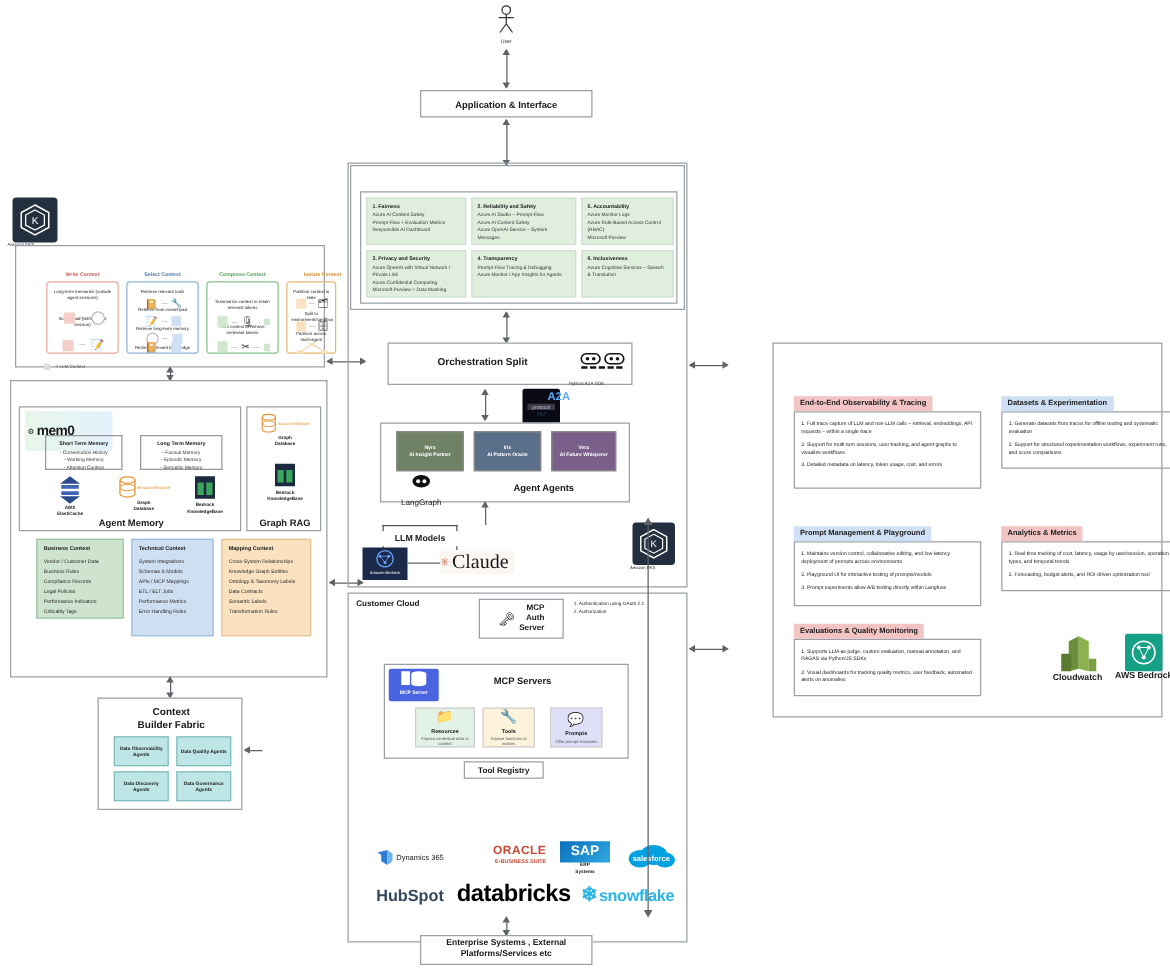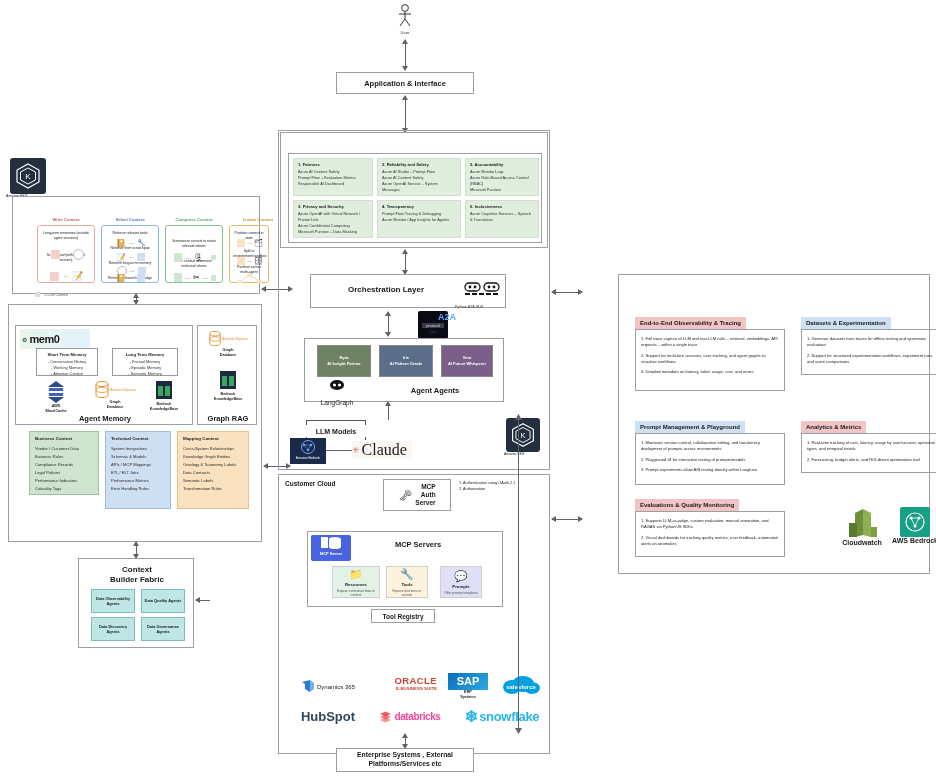--- a/index.html
+++ b/index.html
@@ -214,21 +214,21 @@
     <span style="font-size:3.6px;color:#555;vertical-align:middle;">= LLM Context</span>
   </div>
 </div>
 
 <div class="vline arrowU arrowD" style="left:136px;top:294px;height:10px;"></div>
 <div class="hline harrowL harrowR" style="left:262px;top:289px;width:30px;"></div>
 
 <div class="abs bx" style="left:8px;top:304px;width:254px;height:238px;">
 
   <div class="abs bx" style="left:6px;top:20px;width:178px;height:100px;">
-    <div class="abs" style="left:4px;top:3px;width:70px;height:20px;background:linear-gradient(90deg,#e8f5e9,#e3f2fd);display:flex;align-items:center;">
+    <div class="abs" style="left:4px;top:3px;width:70px;height:32px;background:linear-gradient(90deg,#e8f5e9,#e3f2fd);display:flex;align-items:center;">
       <span style="font-size:6px;margin:0 2px;">⚙</span>
       <span style="font-size:11px;font-weight:bold;letter-spacing:-0.4px;">mem0</span>
     </div>
     <div class="mem-box abs" style="left:20px;top:22px;width:62px;height:28px;">
       <div class="mem-h">Short Term Memory</div>
       <div class="mem-l" style="white-space:pre-line">- Conversation History
 - Working Memory
 - Attention Context</div>
     </div>
     <div class="mem-box abs" style="left:96px;top:22px;width:66px;height:28px;">
@@ -337,21 +337,21 @@
   <div class="abs ctr" style="left:0;top:6px;width:116px;height:20px;font-weight:bold;font-size:8px;white-space:pre-line;line-height:1.25;">Context
 Builder Fabric</div>
   <div class="cba-cell abs ctr" style="left:12px;top:30px;width:44px;height:24px;">Data Observability Agents</div>
   <div class="cba-cell abs ctr" style="left:62px;top:30px;width:44px;height:24px;">Data Quality Agents</div>
   <div class="cba-cell abs ctr" style="left:12px;top:58px;width:44px;height:24px;">Data Discovery Agents</div>
   <div class="cba-cell abs ctr" style="left:62px;top:58px;width:44px;height:24px;">Data Governance Agents</div>
 </div>
 <div class="hline harrowL" style="left:196px;top:600px;width:14px;"></div>
 
 <div class="abs bx" style="left:310px;top:274px;width:196px;height:34px;">
-  <div class="abs" style="left:0;top:10px;width:150px;text-align:center;font-weight:bold;font-size:8px;">Orchestration Layer</div>
+  <div class="abs" style="left:0;top:10px;width:150px;text-align:center;font-weight:bold;font-size:8px;">Orchestration Split</div>
   <div class="abs" style="left:152px;top:6px;width:40px;height:16px;">
     <svg width="40" height="16" viewBox="0 0 40 16">
         <rect x="2" y="2" width="15" height="8" rx="4" fill="none" stroke="#111" stroke-width="1.3"></rect>
         <rect x="21" y="2" width="15" height="8" rx="4" fill="none" stroke="#111" stroke-width="1.3"></rect>
         <circle cx="7" cy="6" r="1.4" fill="#111"></circle>
         <circle cx="12" cy="6" r="1.4" fill="#111"></circle>
         <circle cx="26" cy="6" r="1.4" fill="#111"></circle>
         <circle cx="31" cy="6" r="1.4" fill="#111"></circle>
         <rect x="2" y="12" width="5" height="2" fill="#111"></rect>
         <rect x="9" y="12" width="5" height="2" fill="#111"></rect>
@@ -506,21 +506,21 @@
 
   <div class="abs logo" style="left:14px;top:230px;width:70px;height:22px;">
     <span style="font-size:13px;font-weight:bold;color:#33475b;">HubSpot</span>
   </div>
   <div class="abs logo" style="left:88px;top:230px;width:86px;height:22px;">
     <svg width="13" height="13" viewBox="0 0 13 13">
         <path d="M1 4 L6.5 1.5 L12 4 L6.5 6.5z" fill="#ef3e42" opacity="0.85"></path>
         <path d="M1 7 L6.5 4.5 L12 7 L6.5 9.5z" fill="#ef3e42" opacity="0.7"></path>
         <path d="M1 10 L6.5 7.5 L12 10 L6.5 12.5z" fill="#ef3e42" opacity="0.55"></path>
       </svg>
-    <span style="font-size:10px;font-weight:bold;color:#ec4899;margin-left:2px;letter-spacing:-0.4px;">databricks</span>
+    <span style="font-size:19px;font-weight:bold;color:#000000;margin-left:2px;letter-spacing:-0.4px;">databricks</span>
   </div>
   <div class="abs logo" style="left:178px;top:230px;width:90px;height:22px;">
     <span style="font-size:16px;color:#29b5e8;">❄</span>
     <span style="font-size:13px;color:#29b5e8;margin-left:1px;letter-spacing:-0.3px;">snowflake</span>
   </div>
 </div>
 
 <div class="vline" style="left:518px;top:418px;height:312px;"></div>
 <div class="abs" style="left:515px;top:414px;width:7px;height:6px;">
     <svg width="7" height="6" viewBox="0 0 7 6">

